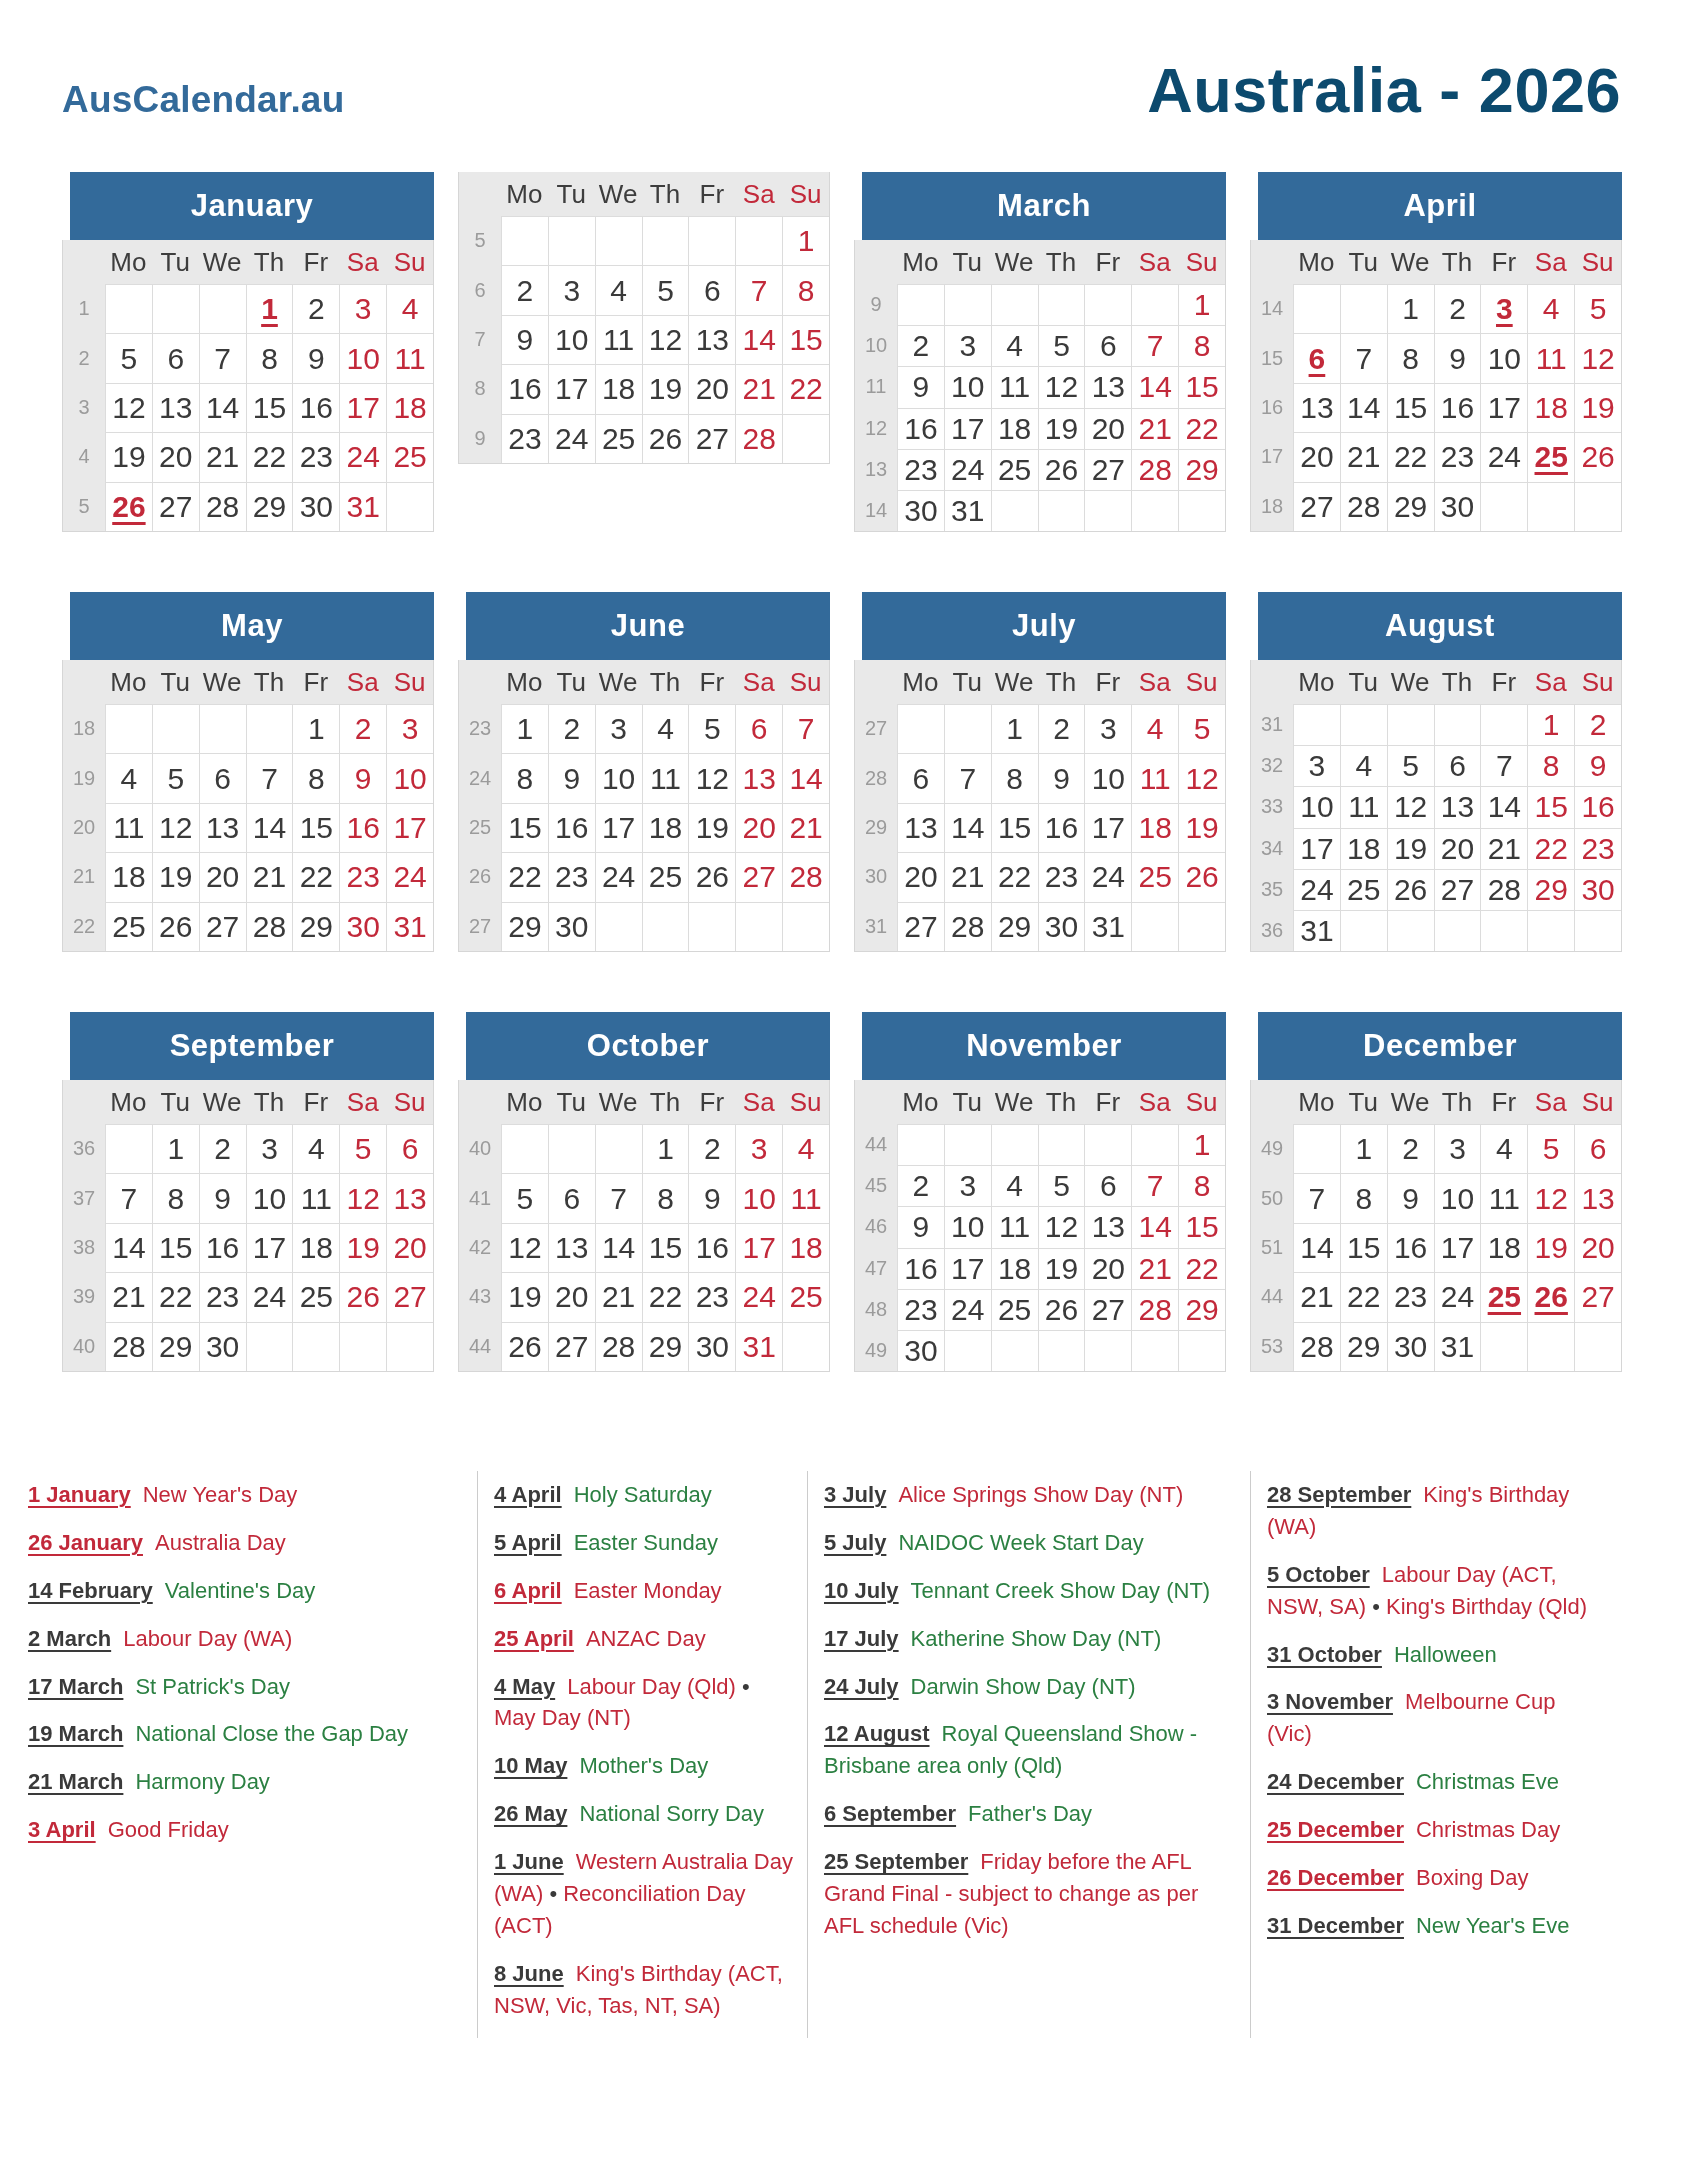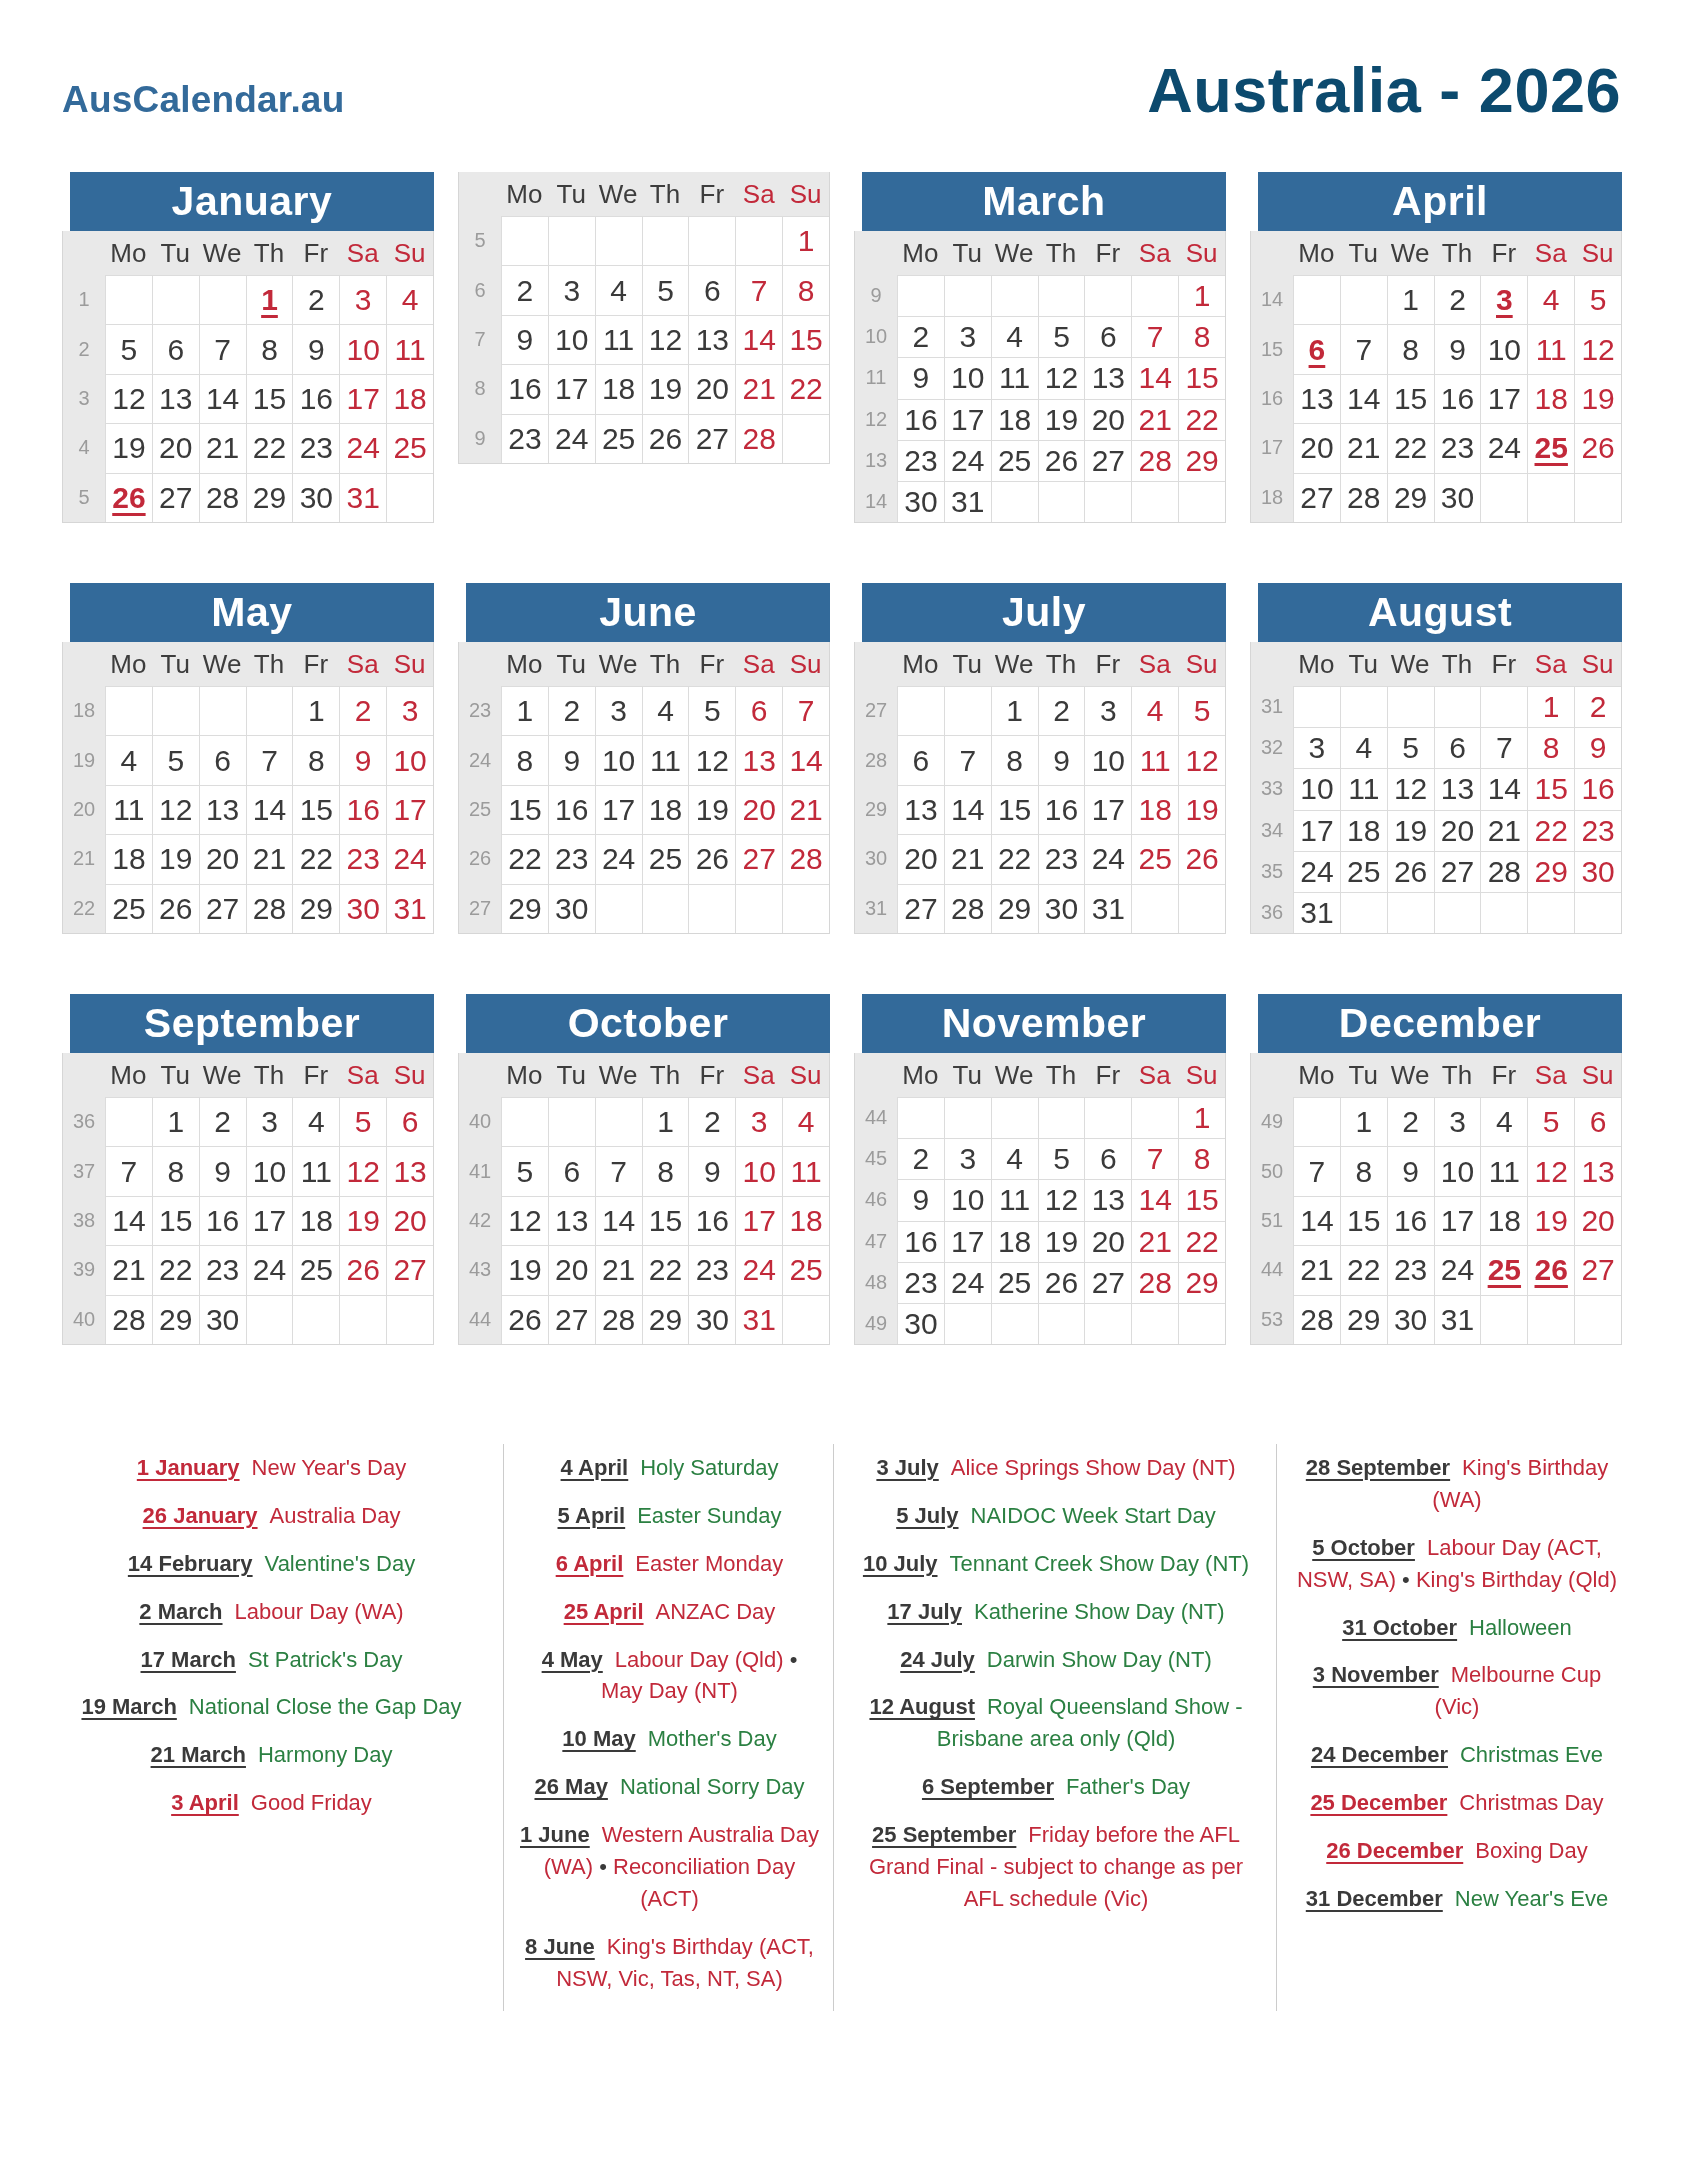--- a/index.html
+++ b/index.html
@@ -20,22 +20,22 @@
 
   .months {
     margin: 46px 62px 0 62px;
     display: grid;
     grid-template-columns: repeat(4, 372px);
     column-gap: 24px;
     row-gap: 60px;
   }
   .month { width: 372px; }
   .m-title {
-    height: 59px; background: #336a9a; color: #ffffff;
-    font-size: 41px; font-weight: bold;
+    height: 68px; background: #336a9a; color: #ffffff;
+    font-size: 31px; font-weight: bold;
     display: flex; align-items: center; justify-content: center;
     letter-spacing: 0.5px;
     margin-left: 8px;
   }
   .m-grid {
     background: #e9e9e9;
     border: 1px solid #d6d6d6; border-top: none;
     display: grid;
     grid-template-columns: 42px repeat(7, 1fr);
     height: 292px;
@@ -56,23 +56,22 @@
     font-size: 30px; color: #3a3a3a;
   }
   .dcell.wknd { color: #c2293a; }
   .dcell.hol {
     color: #c2293a; font-weight: bold;
     text-decoration: underline; text-decoration-thickness: 3px; text-underline-offset: 5px;
   }
 
   .holidays {
     display: flex;
-    margin: 99px 40px 0 54px;
+    margin: 99px 40px 0 28px;
     align-items: stretch;
-    text-align: center;
   }
   .hcol { padding: 8px 14px 0 0; min-height: 465px; }
   .hcol-1 { width: 449px; }
   .hcol-2 { width: 330px; }
   .hcol-3 { width: 443px; }
   .hcol-4 { width: 359px; }
   .hcol + .hcol { border-left: 1px solid #cccccc; padding-left: 16px; }
   .hentry { margin: 0 0 16px 0; font-size: 22px; line-height: 1.45; }
   .hdate {
     font-weight: bold; color: #3a3a3a;

